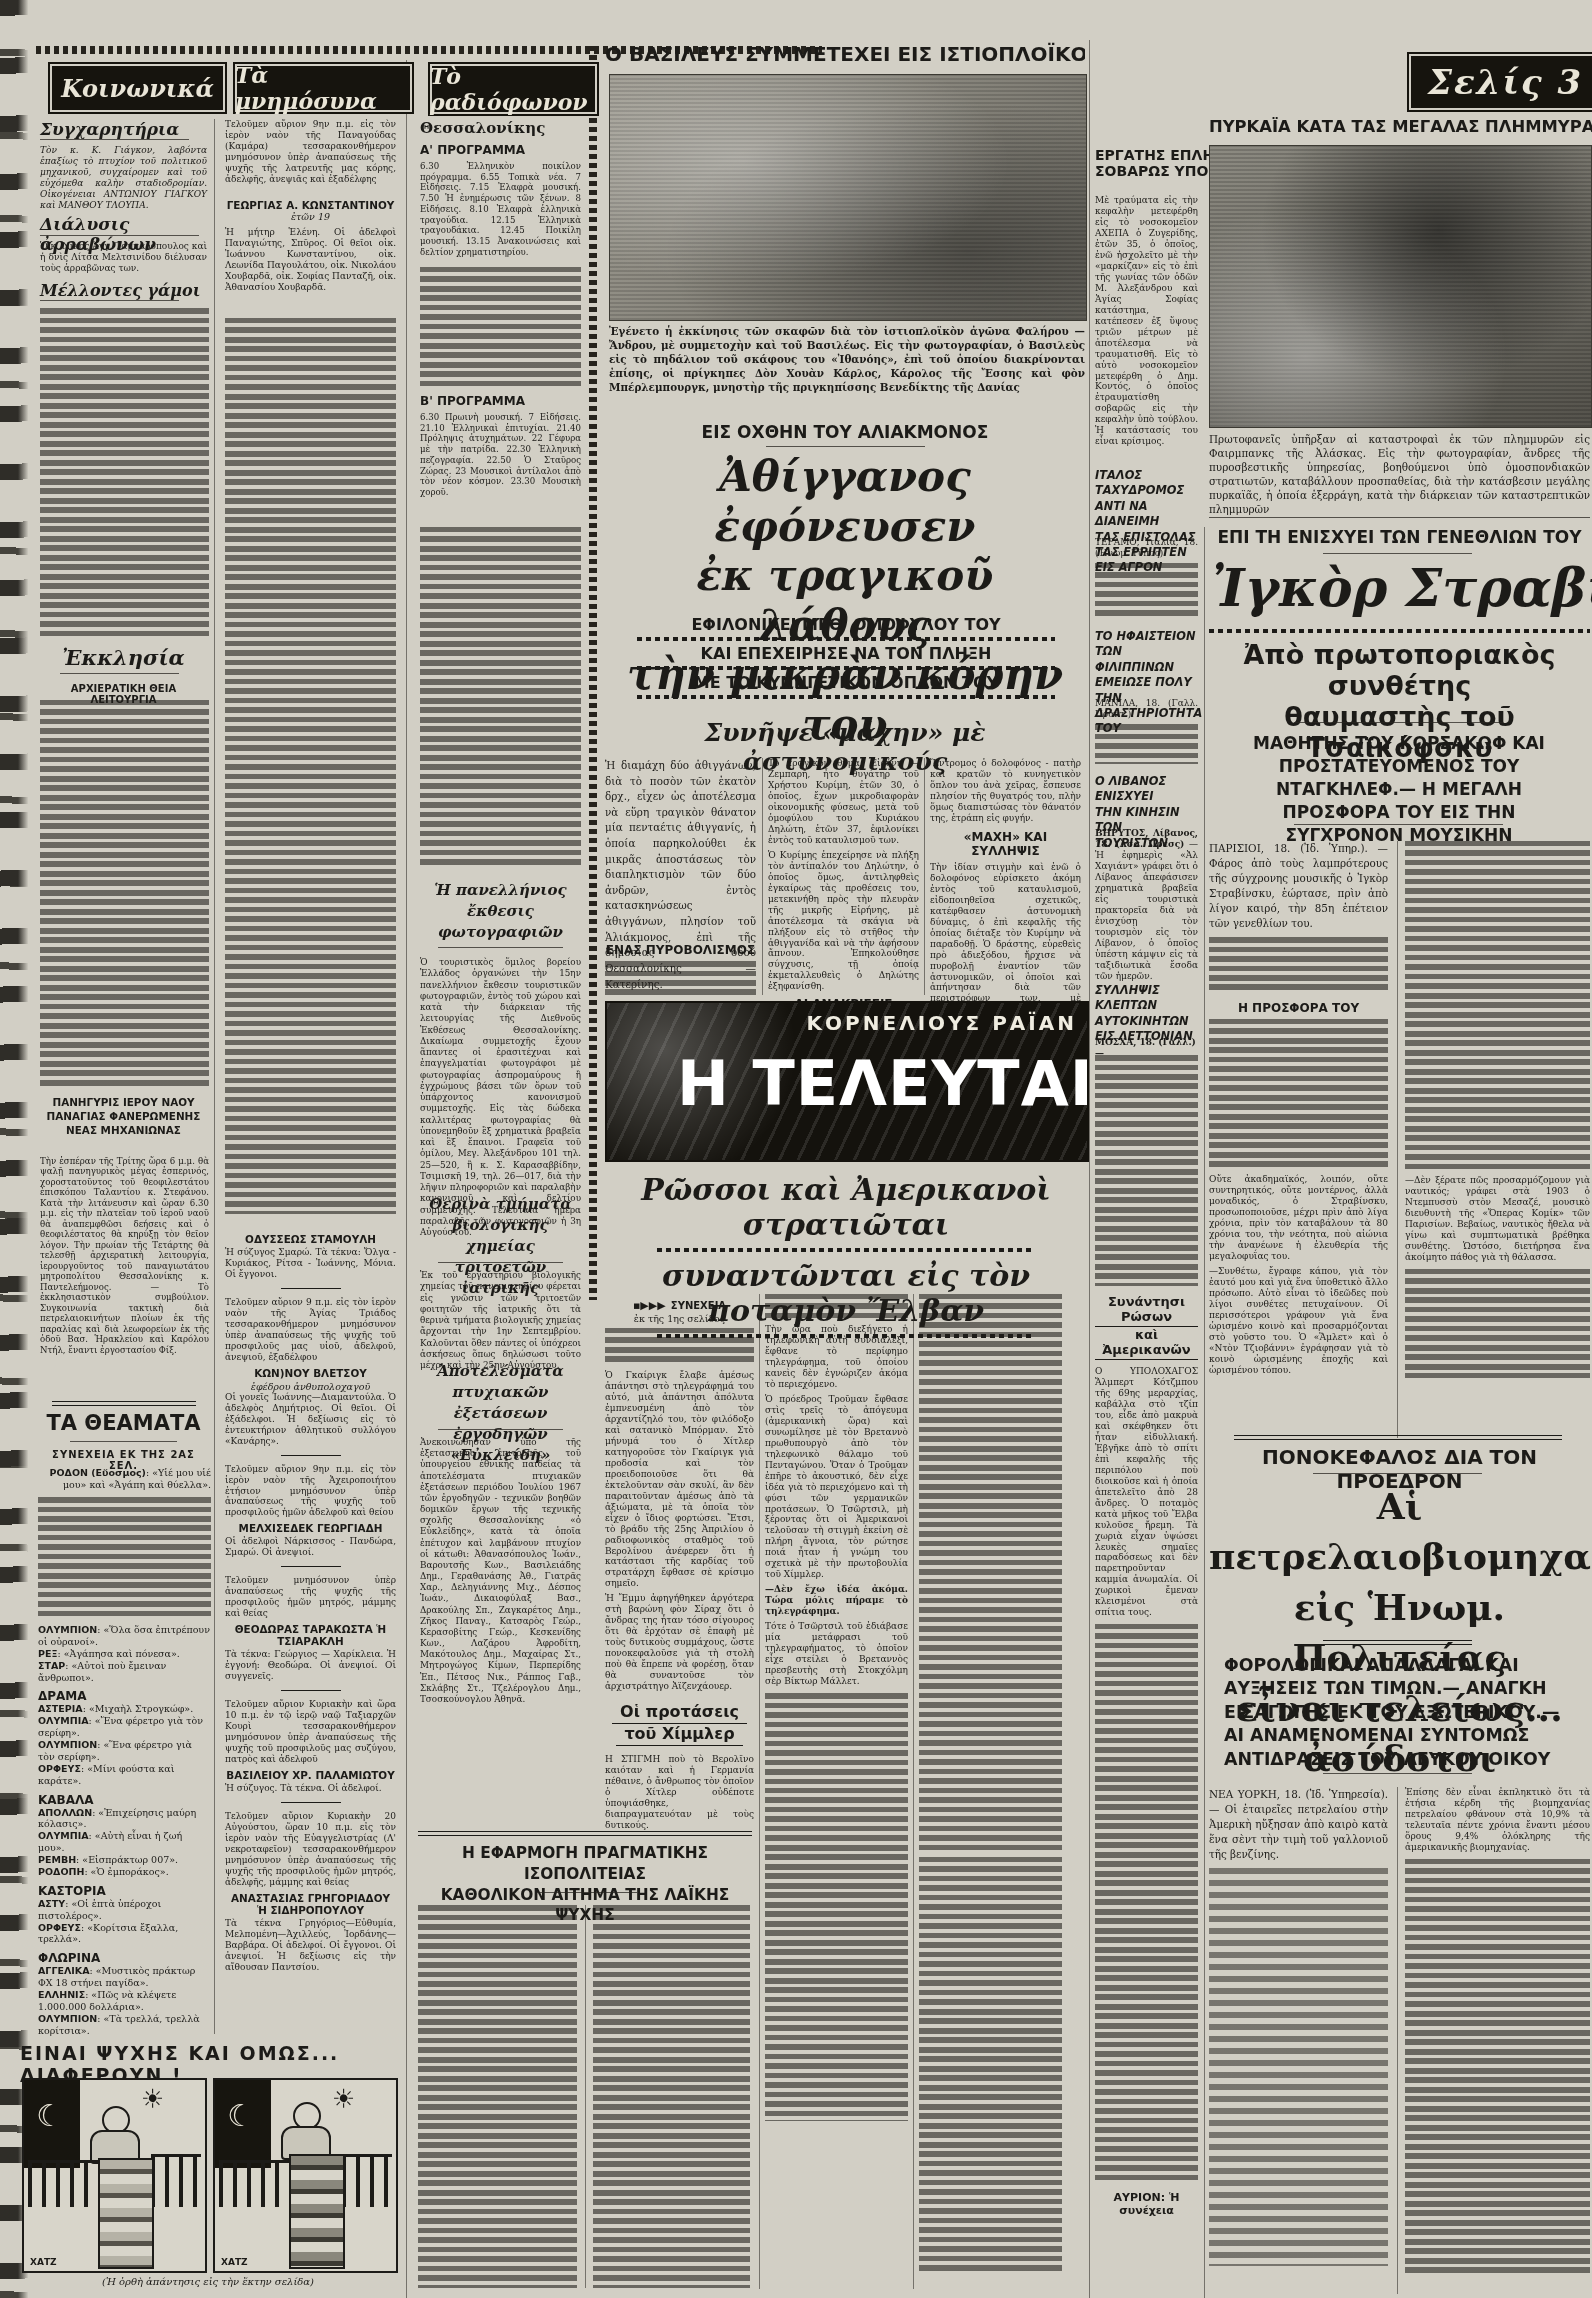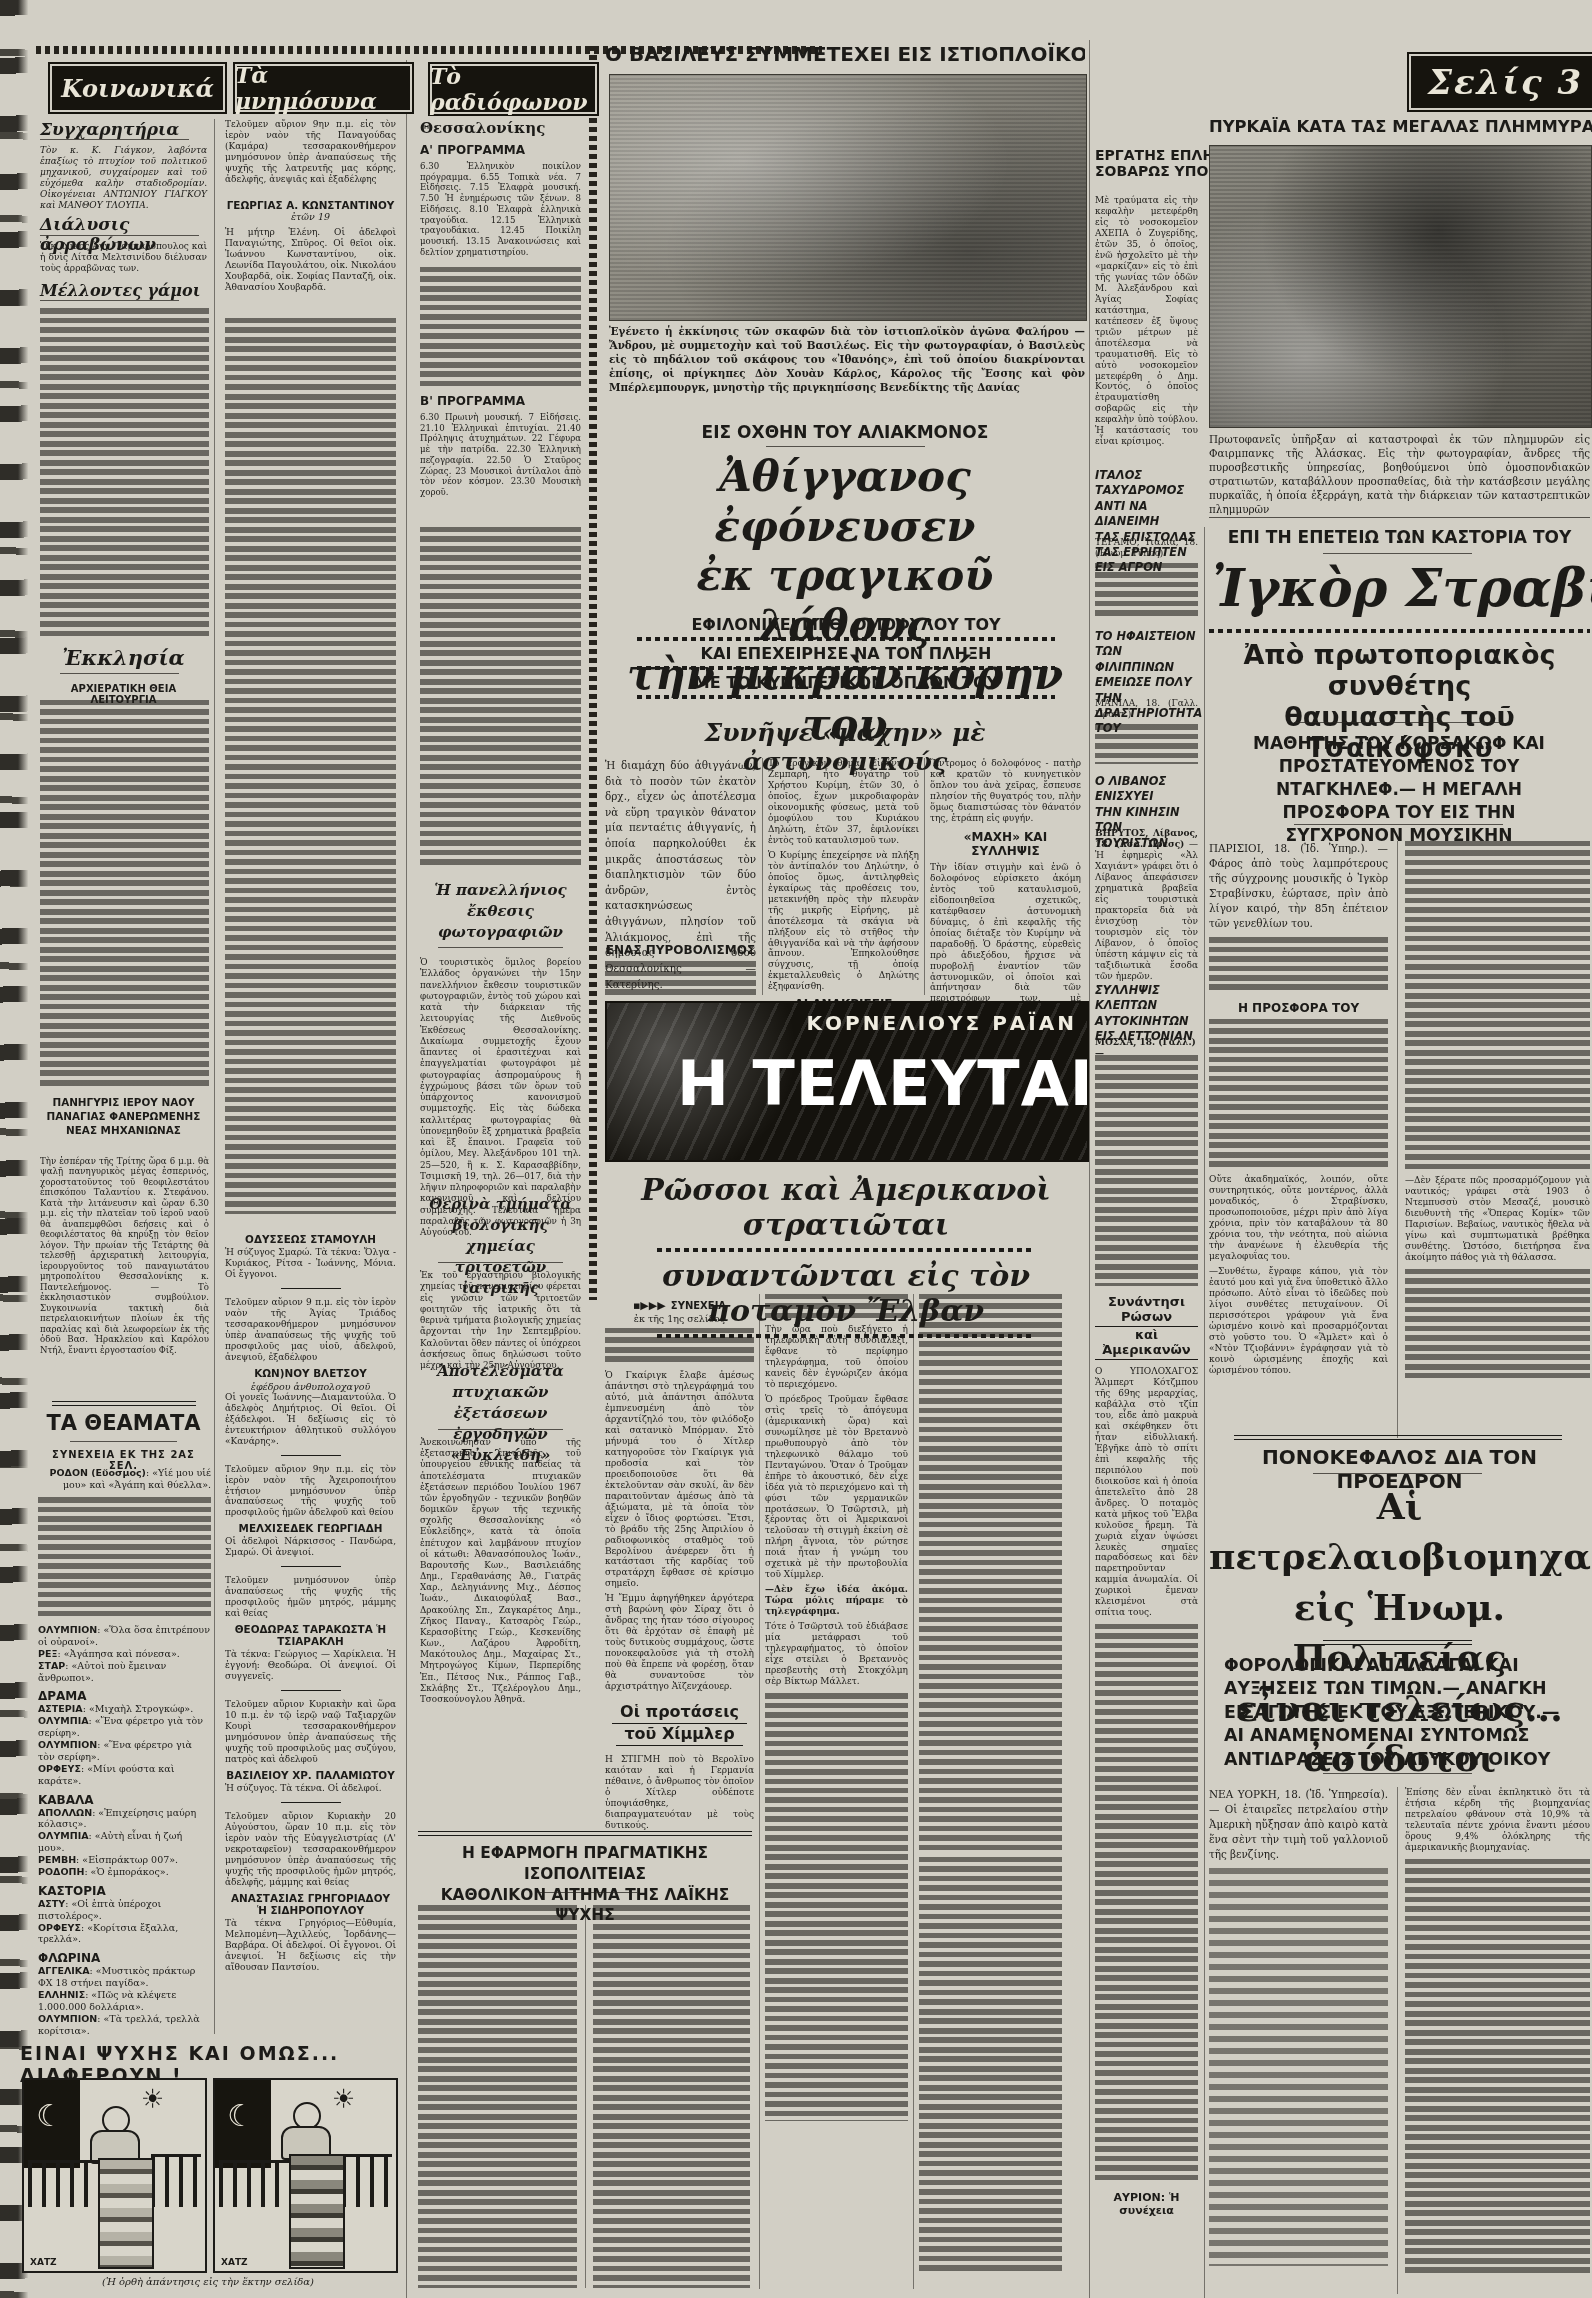--- a/index.html
+++ b/index.html
@@ -349,21 +349,21 @@
   <div class="abs blackbox" style="left:1395px;top:52px;width:193px;height:56px;font-size:34px;font-style:italic;letter-spacing:2px;">Σελίς 3</div>
   <div class="abs kicker" style="left:1209px;top:117px;width:383px;font-size:16.4px;text-align:left;white-space:nowrap;overflow:hidden;">ΠΥΡΚΑΪΑ ΚΑΤΑ ΤΑΣ ΜΕΓΑΛΑΣ ΠΛΗΜΜΥΡΑΣ ΕΙΣ ΑΛΑΣΚΑΝ</div>
   <div class="abs photo" style="left:1209px;top:145px;width:381px;height:281px;background:
      radial-gradient(ellipse at 60% 30%,rgba(0,0,0,.5),rgba(0,0,0,0) 55%),
      radial-gradient(ellipse at 25% 75%,rgba(255,255,255,.35),rgba(255,255,255,0) 50%),
      repeating-linear-gradient(0deg,rgba(0,0,0,.16) 0 2px,rgba(0,0,0,0) 2px 4px),
      linear-gradient(160deg,#8d8b82,#55534c);"></div>
   <div class="abs cap j" style="left:1209px;top:432px;width:381px;font-size:10.4px;font-weight:normal;">Πρωτοφανεῖς ὑπῆρξαν αἱ καταστροφαὶ ἐκ τῶν πλημμυρῶν εἰς Φαιρμπανκς τῆς Ἀλάσκας. Εἰς τὴν φωτογραφίαν, ἄνδρες τῆς πυροσβεστικῆς ὑπηρεσίας, βοηθούμενοι ὑπὸ ὁμοσπονδιακῶν στρατιωτῶν, καταβάλλουν προσπαθείας, διὰ τὴν κατάσβεσιν μεγάλης πυρκαϊᾶς, ἡ ὁποία ἐξερράγη, κατὰ τὴν διάρκειαν τῶν καταστρεπτικῶν πλημμυρῶν</div>
   <div class="abs hrule" style="left:1209px;top:517px;width:381px;"></div>
 
-  <div class="abs kicker" style="left:1209px;top:527px;width:381px;font-size:17px;">ΕΠΙ ΤΗ ΕΠΕΤΕΙΩ ΤΩΝ ΚΑΣΤΟΡΙΑ ΤΟΥ</div>
+  <div class="abs kicker" style="left:1209px;top:527px;width:381px;font-size:17px;">ΕΠΙ ΤΗ ΕΝΙΣΧΥΕΙ ΤΩΝ ΓΕΝΕΘΛΙΩΝ ΤΟΥ</div>
   <div class="abs hrule" style="left:1323px;top:553px;width:149px;"></div>
   <div class="abs script" style="left:1212px;top:557px;width:378px;font-size:52px;white-space:nowrap;">Ἰγκὸρ Στραβίνσκυ</div>
   <div class="abs wavy" style="left:1209px;top:629px;width:381px;"></div>
   <div class="abs" style="left:1209px;top:639px;width:381px;">
     <div class="deckline ctr" style="font-size:27px;">Ἀπὸ πρωτοποριακὸς συνθέτης</div>
     <div class="deckline ctr" style="font-size:27px;">θαυμαστὴς τοῦ Τσαϊκόφσκυ</div>
   </div>
   <div class="abs hrule" style="left:1294px;top:722px;width:209px;"></div>
   <div class="abs deckline j" style="left:1224px;top:732px;width:350px;font-size:17px;line-height:1.35;text-align:center;">ΜΑΘΗΤΗΣ ΤΟΥ ΚΟΡΣΑΚΩΦ ΚΑΙ ΠΡΟΣΤΑΤΕΥΟΜΕΝΟΣ ΤΟΥ ΝΤΑΓΚΗΛΕΦ.— Η ΜΕΓΑΛΗ ΠΡΟΣΦΟΡΑ ΤΟΥ ΕΙΣ ΤΗΝ ΣΥΓΧΡΟΝΟΝ ΜΟΥΣΙΚΗΝ</div>
   <div class="abs hrule" style="left:1294px;top:824px;width:209px;"></div>

